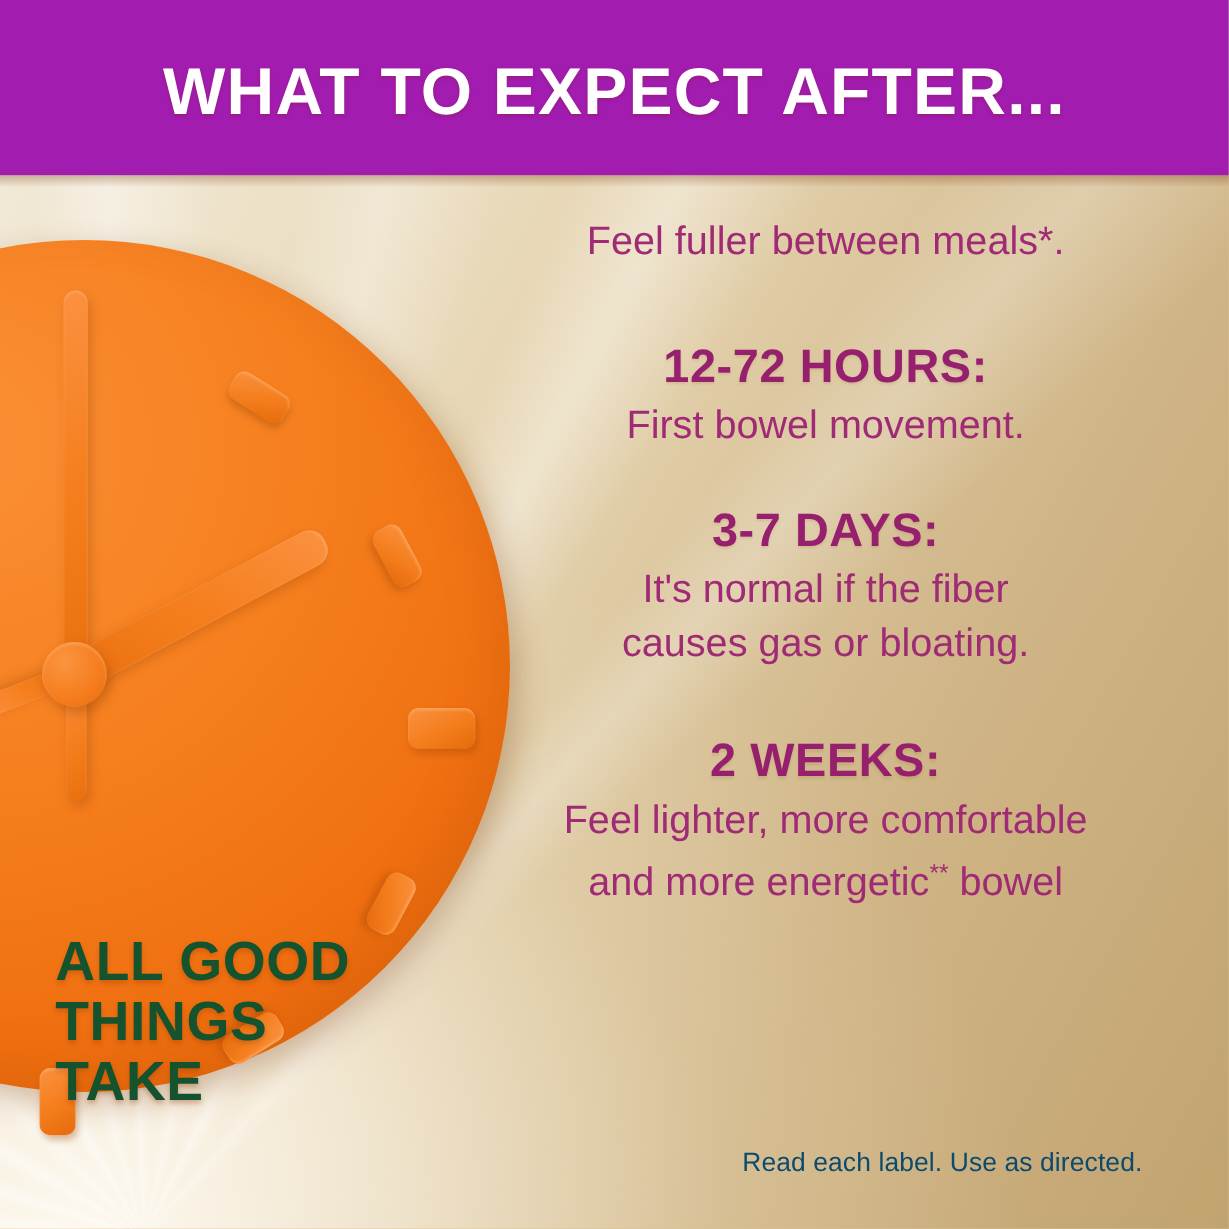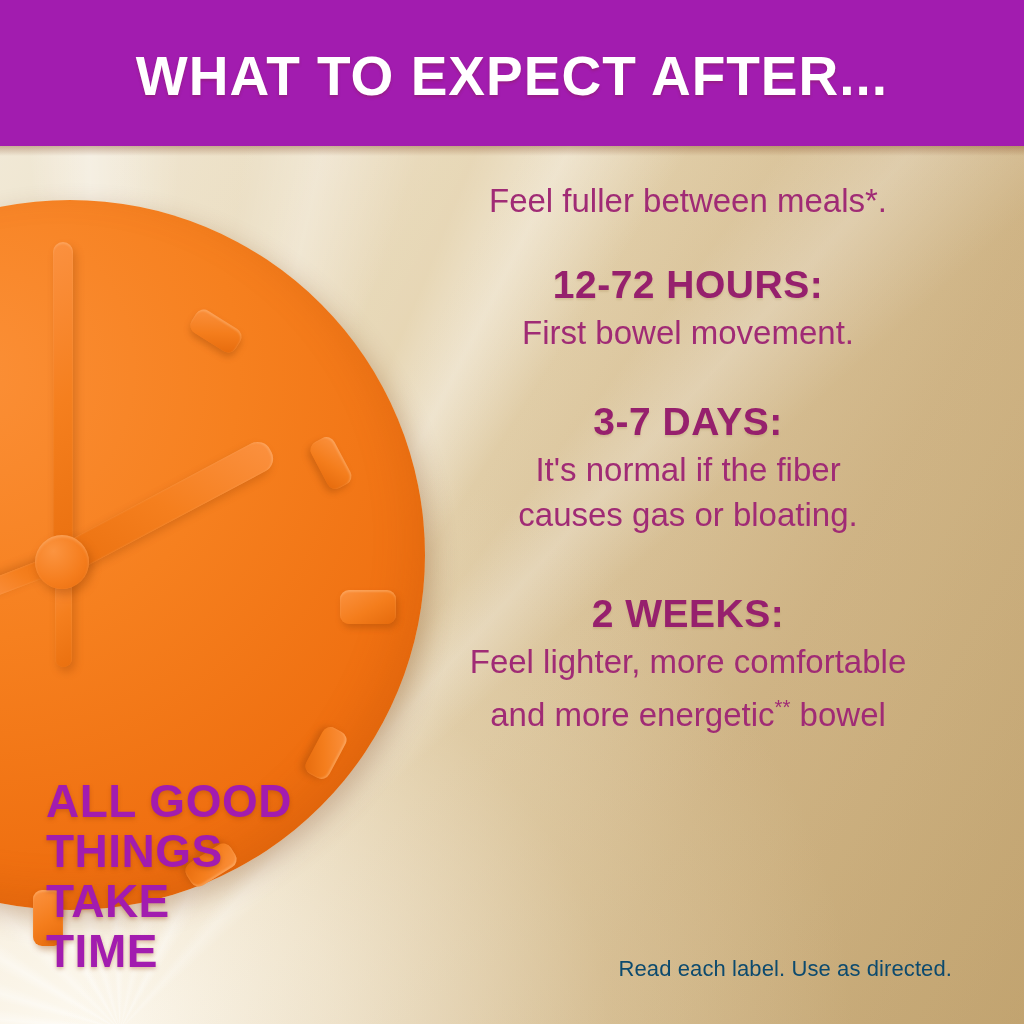--- a/index.html
+++ b/index.html
@@ -132,21 +132,21 @@
     position:absolute;
     width:54px; height:54px; border-radius:50%;
     background:radial-gradient(circle at 34% 30%,#fb9440 0%,#f57d1d 60%,#e86d0e 100%);
     box-shadow:3px 5px 10px rgba(150,65,5,.40),
                inset 0 2px 3px rgba(255,210,165,.35);
   }
   .clock-text{
     position:absolute;
     left:46px; top:630px;
     width:330px;
-    color:#a21caf;
+    color:#14532d;
     font-size:46px;
     font-weight:bold;
     line-height:50px;
     letter-spacing:.5px;
     text-shadow:0 2px 4px rgba(150,60,5,.35);
     z-index:5;
   }
 
   
   .content{
@@ -167,21 +167,21 @@
     text-shadow:0 2px 2px rgba(150,120,60,.20);
   }
   .b-body{
     font-size:33px;
     line-height:45px;
     color:#a02b75;
   }
   .b-body sup{ font-size:.62em; vertical-align:super; }
 
   .blk1{ margin-top:2px; }
-  .blk2{ margin-top:37px; }
+  .blk2{ margin-top:58px; }
   .blk3{ margin-top:42px; }
   .blk4{ margin-top:52px; }
 
   .footnote{
     position:absolute;
     right:52px; bottom:-16px;
     font-size:22px;
     color:#0c4a6e;
     letter-spacing:.1px;
     white-space:nowrap;
@@ -219,21 +219,20 @@
 
       <div class="hand" style="left:336px; top:282px; width:18px; height:80px; transform-origin:50% 100%; transform:rotate(249deg);"></div>
 
       <div class="hub" style="left:320px; top:335px;"></div>
     </div>
 
     <div class="clock-text">
       <div>ALL GOOD</div>
       <div>THINGS</div>
       <div>TAKE</div>
-      <div>TIME</div>
     </div>
   </div>
 
   <div class="content">
 
     <div class="block blk1">
       <div class="b-body">Feel fuller between meals*.</div>
     </div>
 
     <div class="block blk2">

